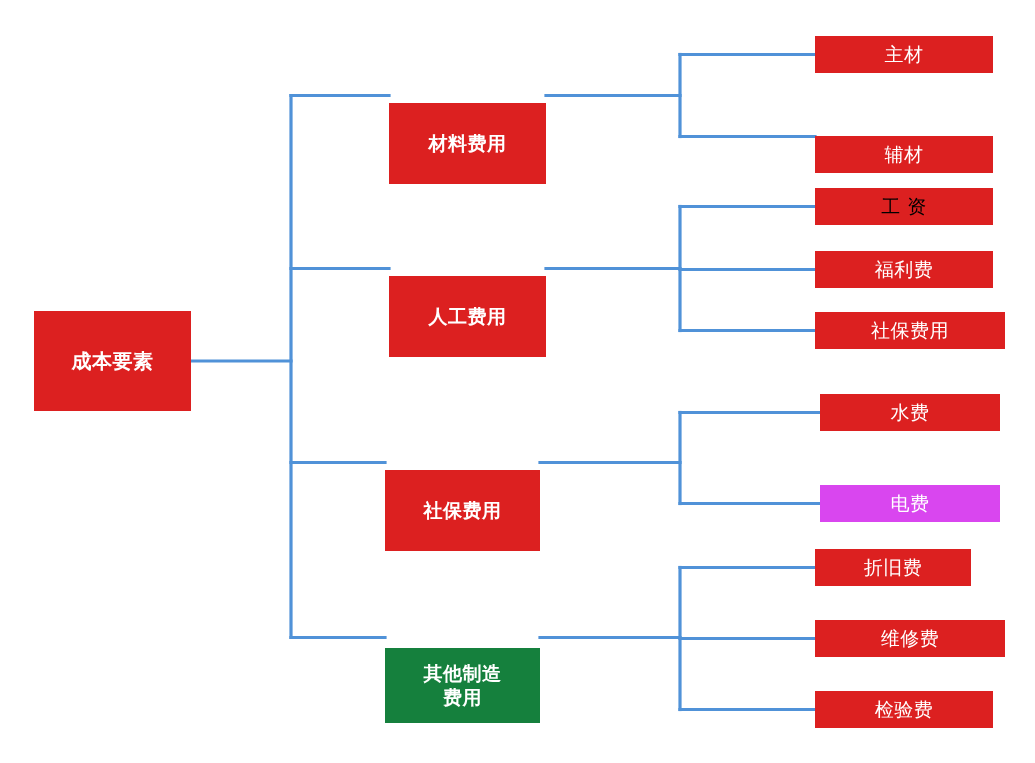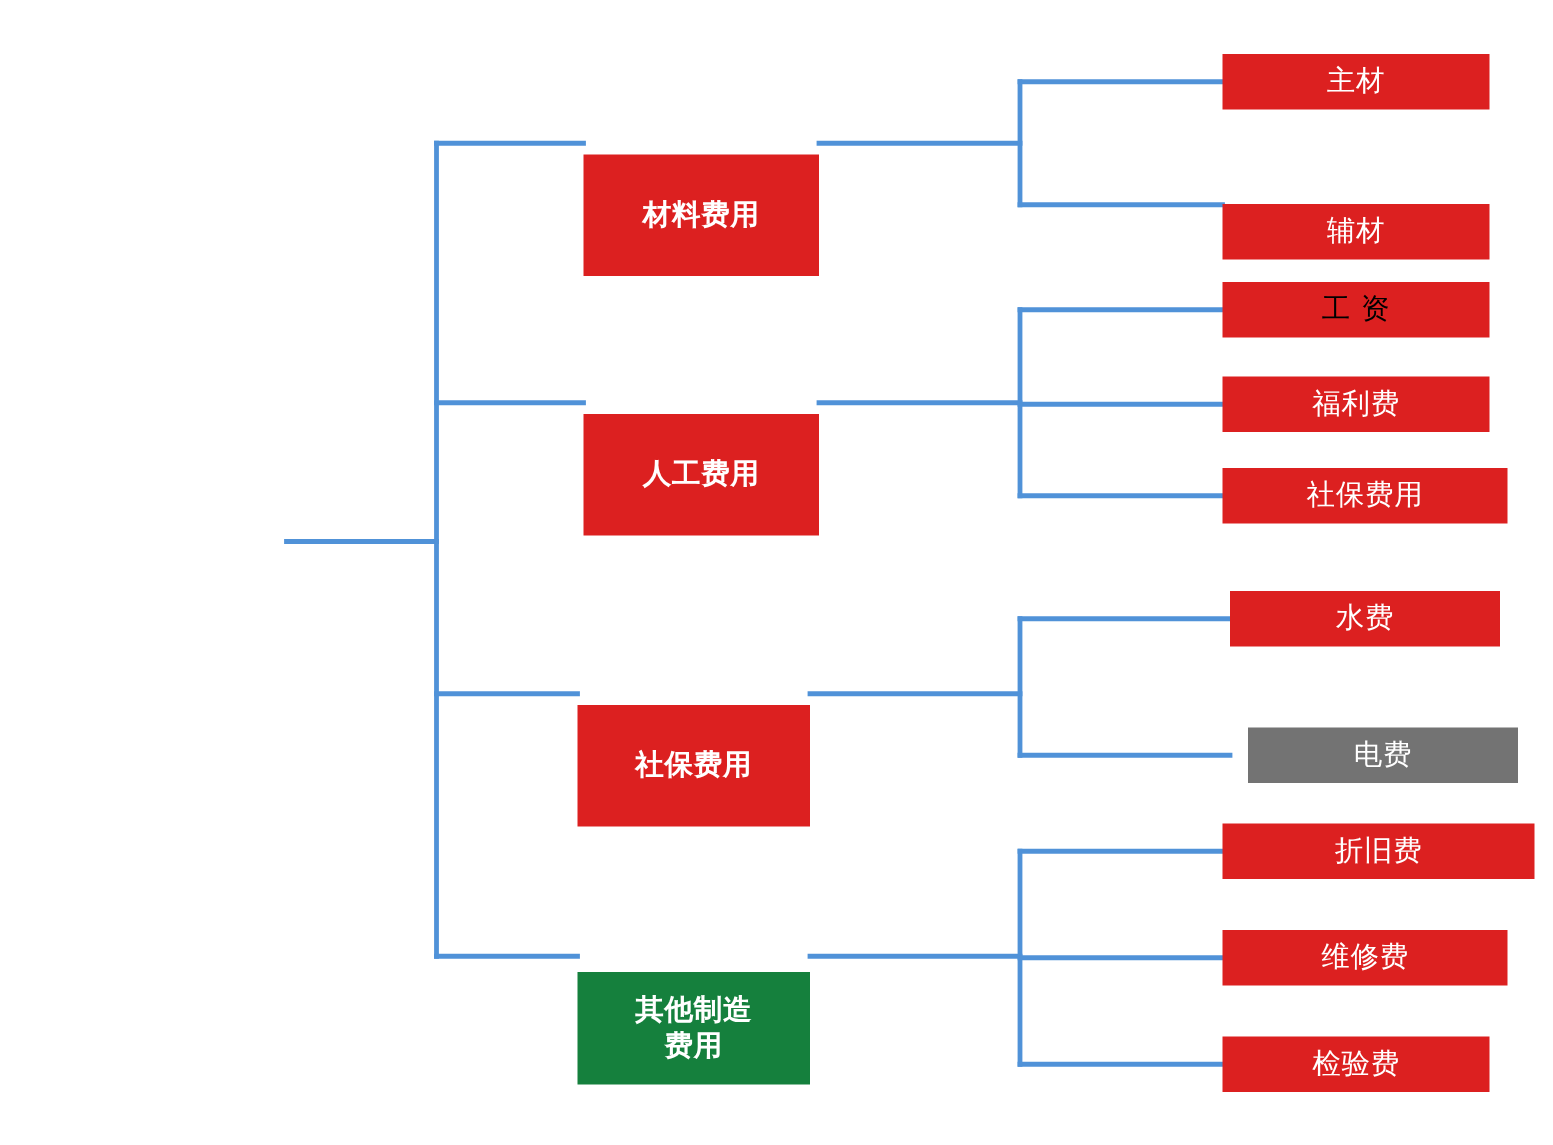--- a/index.html
+++ b/index.html
@@ -77,20 +77,23 @@
       <line x1="680" y1="412.5" x2="820" y2="412.5" stroke="#5092D8" stroke-width="3.2" stroke-linecap="square"></line>
       <line x1="680" y1="503.5" x2="820" y2="503.5" stroke="#5092D8" stroke-width="3.2" stroke-linecap="square"></line>
       <line x1="291" y1="637.5" x2="385" y2="637.5" stroke="#5092D8" stroke-width="3.2" stroke-linecap="square"></line>
       <line x1="540" y1="637.5" x2="680" y2="637.5" stroke="#5092D8" stroke-width="3.2" stroke-linecap="square"></line>
       <line x1="680" y1="567.5" x2="680" y2="709.5" stroke="#5092D8" stroke-width="3.2" stroke-linecap="square"></line>
       <line x1="680" y1="567.5" x2="815" y2="567.5" stroke="#5092D8" stroke-width="3.2" stroke-linecap="square"></line>
       <line x1="680" y1="638.5" x2="815" y2="638.5" stroke="#5092D8" stroke-width="3.2" stroke-linecap="square"></line>
       <line x1="680" y1="709.5" x2="815" y2="709.5" stroke="#5092D8" stroke-width="3.2" stroke-linecap="square"></line>
     </svg>
 
+  <div class="node node-root" style="left: 34px; top: 311px; width: 157px; height: 100px; background: rgb(220, 32, 32); color: rgb(255, 255, 255);">
+    <span>成本要素</span>
+  </div>
 
   <div class="node node-branch" style="left: 389px; top: 55px; width: 157px; height: 81px; background: rgb(220, 32, 32); color: rgb(255, 255, 255);">
     <span>材料费用</span>
   </div>
   <div class="node node-leaf" style="left: 815px; top: 36px; width: 178px; height: 37px; background: rgb(220, 32, 32); color: rgb(255, 255, 255);">
     <span>主材</span>
   </div>
   <div class="node node-leaf" style="left: 815px; top: 136px; width: 178px; height: 37px; background: rgb(220, 32, 32); color: rgb(255, 255, 255);">
     <span>辅材</span>
   </div>
@@ -107,29 +110,29 @@
   <div class="node node-leaf" style="left: 815px; top: 312px; width: 190px; height: 37px; background: rgb(220, 32, 32); color: rgb(255, 255, 255); align-items: center;">
     <span>社保费用</span>
   </div>
 
   <div class="node node-branch" style="left: 385px; top: 422px; width: 155px; height: 81px; background: rgb(220, 32, 32); color: rgb(255, 255, 255);">
     <span>社保费用</span>
   </div>
   <div class="node node-leaf" style="left: 820px; top: 394px; width: 180px; height: 37px; background: rgb(220, 32, 32); color: rgb(255, 255, 255);">
     <span>水费</span>
   </div>
-  <div class="node node-leaf" style="left: 820px; top: 485px; width: 180px; height: 37px; background: #737373; color: rgb(255, 255, 255); margin-left: 12px;">
+  <div class="node node-leaf" style="left: 820px; top: 485px; width: 180px; height: 37px; background: #d946ef; color: rgb(255, 255, 255);">
     <span>电费</span>
   </div>
 
   <div class="node node-branch" style="left: 385px; top: 600px; width: 155px; height: 75px; background: #15803d; color: rgb(255, 255, 255);">
     <span>其他制造
 费用</span>
   </div>
-  <div class="node node-leaf" style="left: 815px; top: 549px; width: 208px; height: 37px; background: rgb(220, 32, 32); color: rgb(255, 255, 255);">
+  <div class="node node-leaf" style="left: 815px; top: 549px; width: 156px; height: 37px; background: rgb(220, 32, 32); color: rgb(255, 255, 255);">
     <span>折旧费</span>
   </div>
   <div class="node node-leaf" style="left: 815px; top: 620px; width: 190px; height: 37px; background: rgb(220, 32, 32); color: rgb(255, 255, 255);">
     <span>维修费</span>
   </div>
   <div class="node node-leaf" style="left: 815px; top: 691px; width: 178px; height: 37px; background: rgb(220, 32, 32); color: rgb(255, 255, 255);">
     <span>检验费</span>
   </div>
 
 </div>

